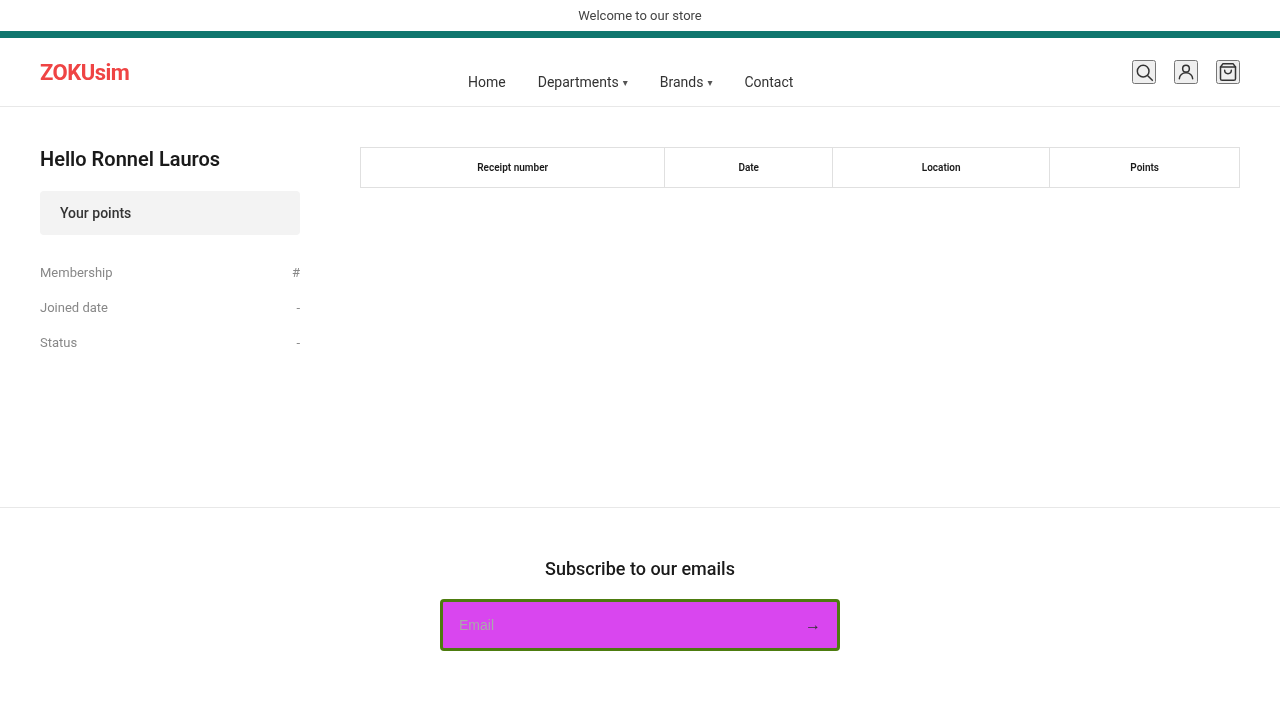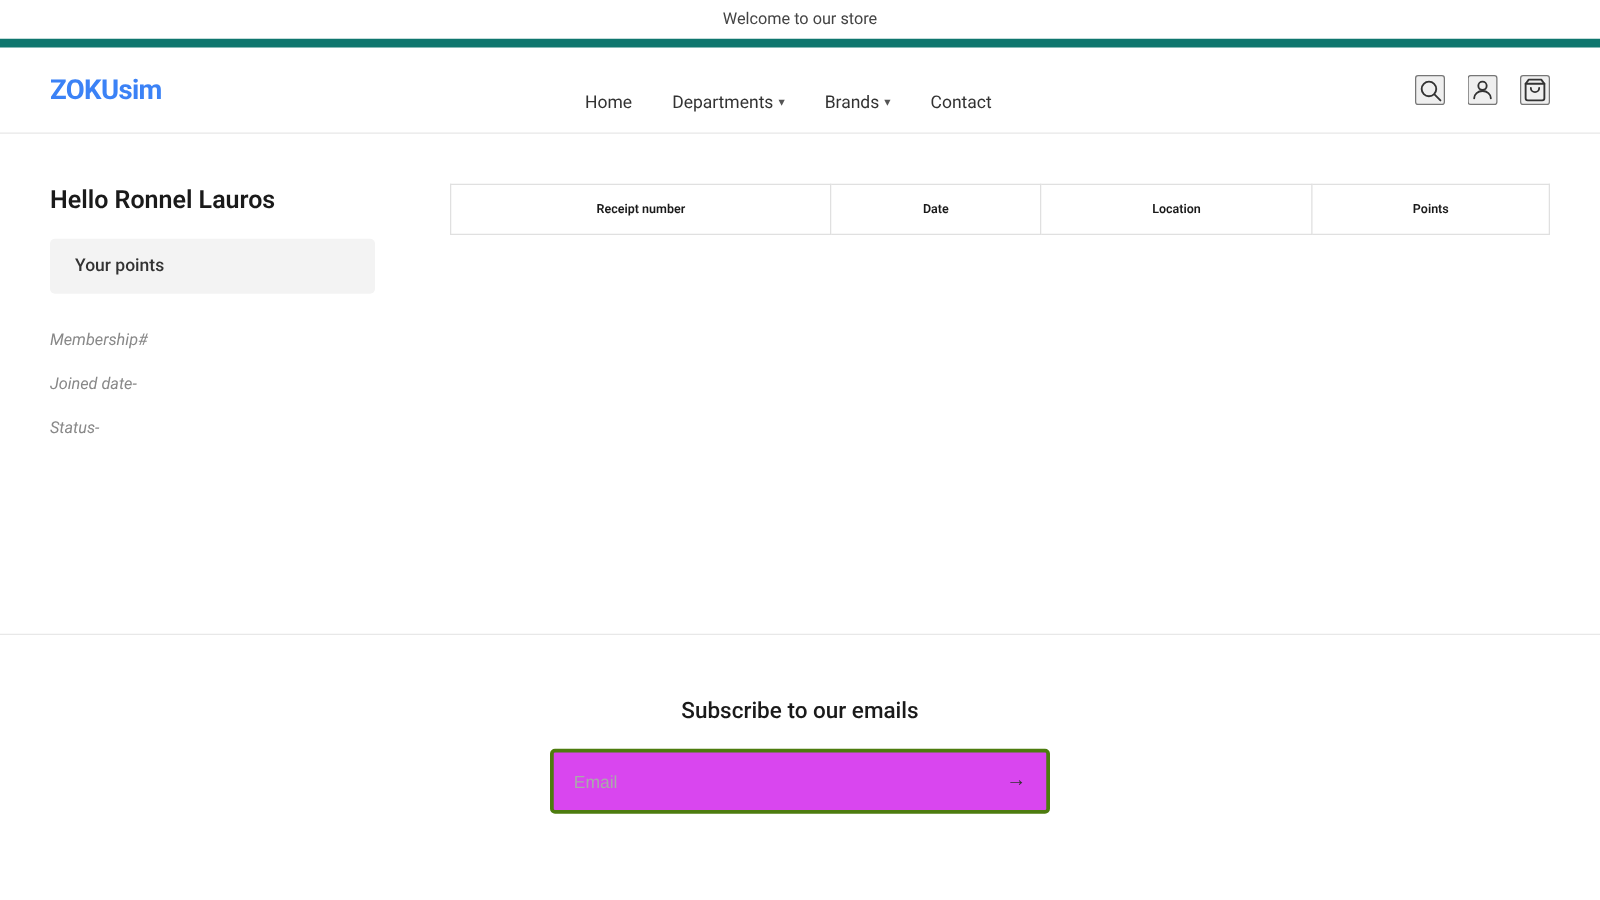--- a/index.html
+++ b/index.html
@@ -30,21 +30,21 @@
       display: flex;
       align-items: center;
       justify-content: space-between;
       padding: 16px 40px;
       border-bottom: 1px solid #e8e8e8;
     }
 
     .header-logo {
       font-size: 22px;
       font-weight: 700;
-      color: #3b82f6;
+      color: #ef4444;
       letter-spacing: -0.5px;
       text-decoration: none;
     }
 
     .header-nav {
       display: flex;
       align-items: flex-end;
       gap: 32px;
       margin-top: 20px;
     }
@@ -106,26 +106,26 @@
       padding: 14px 20px;
       text-align: left;
       font-size: 14px;
       font-weight: 500;
       color: #333;
       margin-bottom: 20px;
     }
 
     .info-row {
       display: flex;
+      justify-content: space-between;
       align-items: center;
       padding: 10px 0;
       font-size: 13px;
       color: #888;
       border-bottom: none;
-      font-style: italic;
     }
 
     .info-row .info-label {
       color: #888;
     }
 
     .info-row .info-value {
       color: #888;
     }
 

